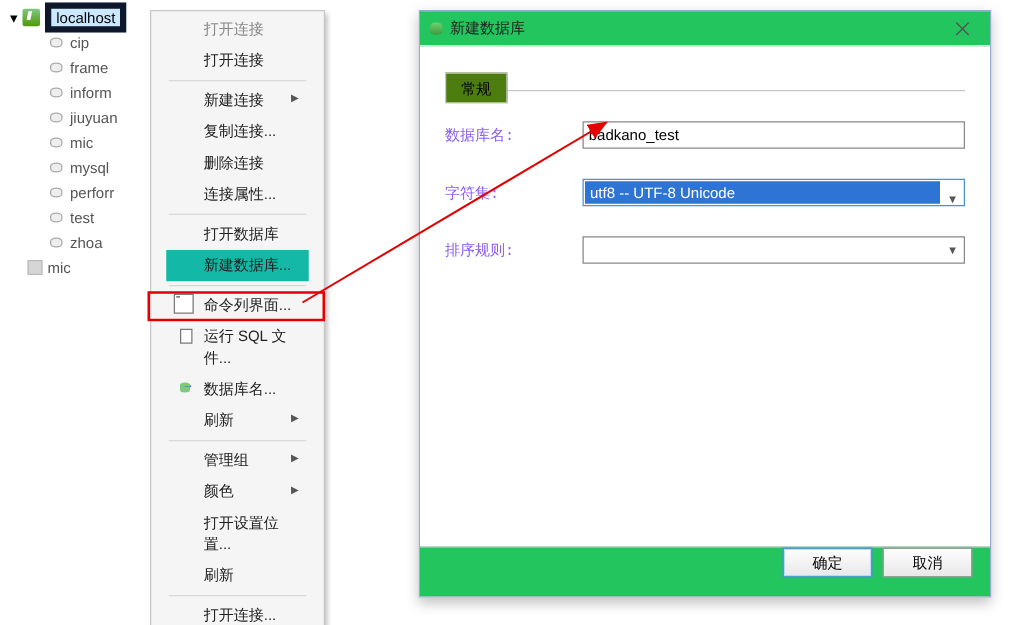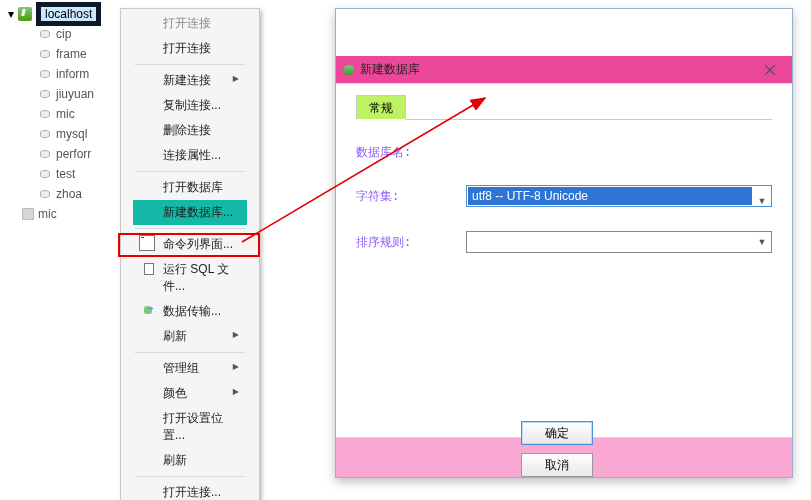--- a/index.html
+++ b/index.html
@@ -27,37 +27,37 @@
   .menu-header { color:#888; padding:4px 10px 4px 30px; }
   .menu-item { position:relative; padding:4px 10px 4px 30px; color:#222; cursor:default; }
   .menu-item.hover { background:#14b8a6; }
   .menu-divider { height:1px; background:#d8d8d8; margin:3px 2px; }
   .menu-item .arrow { position:absolute; right:8px; top:6px; color:#555; font-size:8px; }
   .menu-item .mi-icon { position:absolute; left:6px; top:3px; width:16px; height:16px; }
   .menu-box.red { position:absolute; left:118px; top:233px; width:142px; height:24px; border:2px solid #e40000; z-index:11; pointer-events:none; }
 
   
   .dialog { position:absolute; left:335px; top:8px; width:458px; height:470px; background:#fff; border:1px solid #9aaccf; box-shadow:0 4px 10px rgba(0,0,0,0.25); z-index:20; }
-  .titlebar { height:28px; background:#ec4899; border-bottom:1px solid #e0e0e0; display:flex; align-items:center; padding-left:6px;margin-top:47px; }
+  .titlebar { height:28px; background:#22c55e; border-bottom:1px solid #e0e0e0; display:flex; align-items:center; padding-left:6px; }
   .titlebar .title { margin-left:4px; color:#222; }
   .titlebar .close { margin-left:auto; width:44px; height:28px; display:flex; align-items:center; justify-content:center; color:#555; }
   .tb-icon { width:14px; height:14px; position:relative; }
   .tb-cyl { position:absolute; left:2px; top:2px; width:10px; height:10px; background:linear-gradient(#70d270,#3a9a3a); border-radius:5px/3px; }
   .dialog-body { position:relative; padding:10px 20px 0 20px; height:400px; }
   .tabset { border-bottom:1px solid #c8c8c8; height:26px; display:flex; }
-  .tab { padding:4px 12px; border:1px solid #c8c8c8; border-bottom:1px solid #fff; background:#bef264; position:relative; top:1px; }
+  .tab { padding:4px 12px; border:1px solid #c8c8c8; border-bottom:1px solid #fff; background:#4d7c0f; position:relative; top:11px; }
   .form-row { display:flex; align-items:center; margin-top:24px; }
   .form-label { width:110px; color:#8b5cf6;font-family:Liberation Mono, monospace; }
   .form-input { flex:1; height:22px; padding:2px 4px; border:1px solid #888; background:#fff; font-family:"Segoe UI", sans-serif; }
   .form-select { flex:1; height:22px; border:1px solid #4a90d9; position:relative; background:#fff; display:flex; align-items:flex-end; }
   .form-select .sel-text { flex:1; padding:0 4px; background:#2e74d4; color:#fff; font-family:"Segoe UI", sans-serif; height:18px; line-height:18px; margin:1px; }
   .form-select .sel-caret, .form-select2 .sel-caret { width:18px; text-align:center; color:#555; font-size:9px; }
   .form-select2 { flex:1; height:22px; border:1px solid #888; position:relative; background:#fff; display:flex; align-items:center; }
   .form-select2 .sel-text2 { flex:1; padding:0 4px; }
-  .dialog-footer { position:absolute; left:0; right:0; bottom:0; height:40px; border-top:1px solid #d6d6d6; display:flex; align-items:center; justify-content:flex-end; padding-right:14px; gap:8px; background:#f9a8d4;flex-direction:column; }
+  .dialog-footer { position:absolute; left:0; right:0; bottom:0; height:40px; border-top:1px solid #d6d6d6; display:flex; justify-content:flex-end; padding-right:14px; gap:8px; background:#22c55e; }
   .dlg-btn { min-width:72px; height:24px; border:1px solid #9a9a9a; background:linear-gradient(#fefefe,#e8e8e8); text-align:center; line-height:22px; }
   .dlg-btn.primary { border:1px solid #4a90d9; box-shadow:0 0 0 1px #bcd8f4 inset; }
 
   
   .arrow-svg { position:absolute; left:230px; top:70px; width:300px; height:180px; z-index:30; pointer-events:none; }
 
   
   .ic-cli { border:1px solid #777; background:#fff; width:14px; height:11px; top:5px; left:7px; }
   .ic-cli::before { content:""; position:absolute; left:1px; top:1px; width:3px; height:1px; background:#555; }
   .ic-sql { width:14px; height:14px; }
@@ -146,21 +146,21 @@
     <div class="menu-item"><span>新建连接</span><span class="arrow">▶</span></div>
     <div class="menu-item">复制连接...</div>
     <div class="menu-item">删除连接</div>
     <div class="menu-item">连接属性...</div>
     <div class="menu-divider"></div>
     <div class="menu-item">打开数据库</div>
     <div class="menu-item hover">新建数据库...</div>
     <div class="menu-divider"></div>
     <div class="menu-item"><span class="mi-icon ic-cli"></span><span>命令列界面...</span></div>
     <div class="menu-item"><span class="mi-icon ic-sql"></span><span>运行 SQL 文件...</span></div>
-    <div class="menu-item"><span class="mi-icon ic-xfer"></span><span>数据传输...</span></div>
+    <div class="menu-item"><span class="mi-icon ic-xfer"></span><span>数据库名...</span></div>
     <div class="menu-item"><span>刷新</span><span class="arrow">▶</span></div>
     <div class="menu-divider"></div>
     <div class="menu-item"><span>管理组</span><span class="arrow">▶</span></div>
     <div class="menu-item"><span>颜色</span><span class="arrow">▶</span></div>
     <div class="menu-item">打开设置位置...</div>
     <div class="menu-item">刷新</div>
     <div class="menu-divider"></div>
     <div class="menu-item">打开连接...</div>
   </div>
   <div class="menu-box red"></div>
@@ -177,20 +177,21 @@
             <line x1="11" y1="1" x2="1" y2="11" stroke="#555" stroke-width="1.2"></line>
           </svg>
       </span>
     </div>
     <div class="dialog-body">
       <div class="tabset">
         <div class="tab">常规</div>
       </div>
       <div class="form-row">
         <div class="form-label">数据库名:</div>
+        <input class="form-input" value="badkano_test" style="">
       </div>
       <div class="form-row">
         <div class="form-label">字符集:</div>
         <div class="form-select">
           <div class="sel-text">utf8 -- UTF-8 Unicode</div>
           <div class="sel-caret">▼</div>
         </div>
       </div>
       <div class="form-row">
         <div class="form-label">排序规则:</div>

